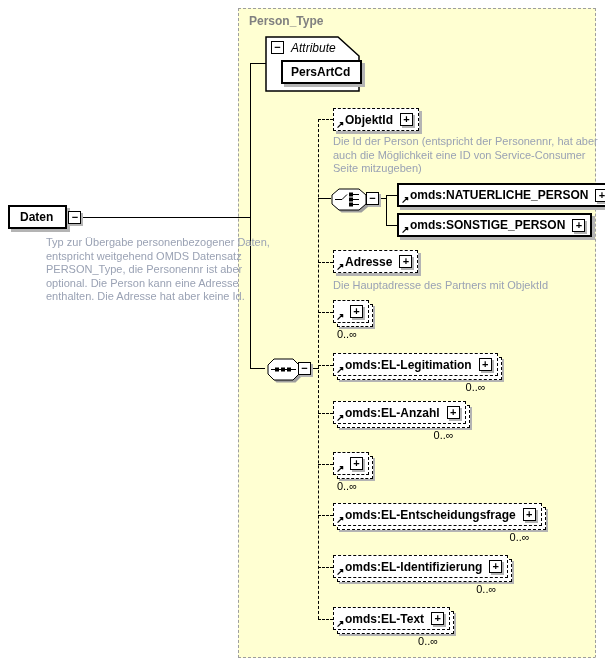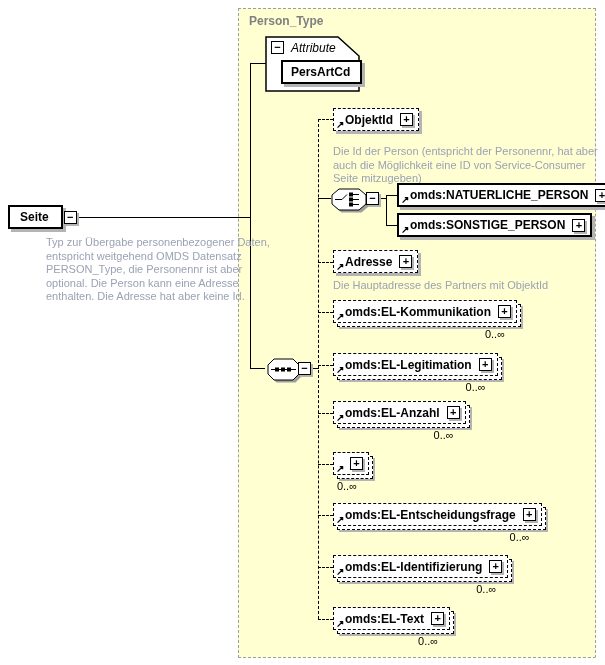--- a/index.html
+++ b/index.html
@@ -95,21 +95,21 @@
   <div class="hline dash" style="left:318px;top:619px;width:15px;"></div>
 
   <div class="hline" style="left:379px;top:198px;width:7px;"></div>
   <div class="vline" style="left:386px;top:195px;height:31px;"></div>
   <div class="hline" style="left:386px;top:195px;width:12px;"></div>
   <div class="hline" style="left:386px;top:225px;width:12px;"></div>
 
   <div class="el" style="left:8px;top:205px;">
     <div class="node-wrap">
       <div class="node solid" style="padding:0 10px;">
-        <span class="lbl">Seite</span>
+        <span class="lbl">Daten</span>
       </div>
       <div class="toggle abs" style="right:-14px;top:6px;">−</div>
     </div>
   </div>
   <div class="anno" style="left:10px;top:236px;width:240px;margin-left:36px;">Typ zur Übergabe personenbezogener Daten, entspricht weitgehend OMDS Datensatz PERSON_Type, die Personennr ist aber optional. Die Person kann eine Adresse enthalten. Die Adresse hat aber keine Id.</div>
 
   <svg width="96" height="57" style="left:265px;top:36px;z-index:2;">
     <polygon points="1,1 73,1 94,20 94,55 1,55" fill="#ffffff" stroke="#000" stroke-width="1.5"></polygon>
   </svg>
   <div class="toggle abs" style="left:271px;top:41px;box-shadow:none;">−</div>
@@ -167,39 +167,38 @@
 
   <div class="el" style="left:333px;top:108px;">
     <div class="node-wrap">
       <div class="node">
         <span class="ref-arrow">↗</span>
         <span class="lbl">ObjektId</span>
         <span class="toggle in">+</span>
       </div>
     </div>
   </div>
-  <div class="anno" style="left:333px;top:145px;width:272px;">Die Id der Person (entspricht der Personennr, hat aber auch die Möglichkeit eine ID von Service-Consumer Seite mitzugeben)</div>
+  <div class="anno" style="left:333px;top:135px;width:272px;">Die Id der Person (entspricht der Personennr, hat aber auch die Möglichkeit eine ID von Service-Consumer Seite mitzugeben)</div>
 
   <div class="el" style="left:333px;top:250px;">
     <div class="node-wrap">
       <div class="node">
         <span class="ref-arrow">↗</span>
         <span class="lbl">Adresse</span>
         <span class="toggle in">+</span>
       </div>
     </div>
   </div>
   <div class="anno" style="left:333px;top:279px;width:272px;">Die Hauptadresse des Partners mit ObjektId</div>
 
   <div class="el multi" style="left:333px;top:300px;">
     <div class="node-wrap">
       <div class="ghost"></div>
       <div class="node">
         <span class="ref-arrow">↗</span>
-        <span class="lbl">omds:EL-Kommunikation</span>
         <span class="toggle in">+</span>
       </div>
     </div>
     <div class="occurs">0..∞</div>
   </div>
 
   <div class="el multi" style="left:333px;top:353px;">
     <div class="node-wrap">
       <div class="ghost"></div>
       <div class="node">

